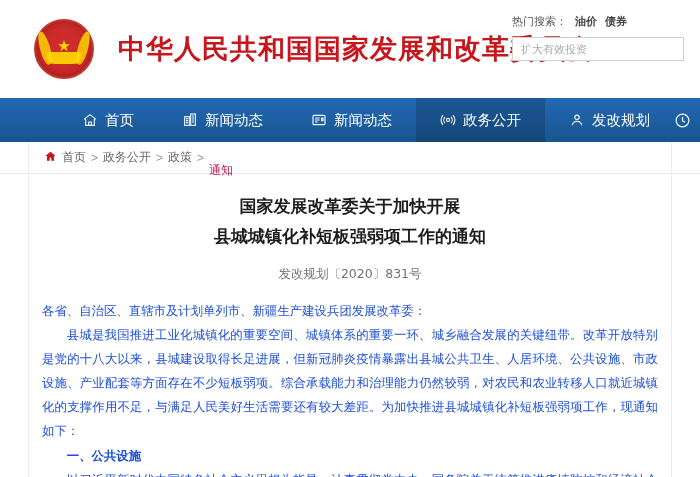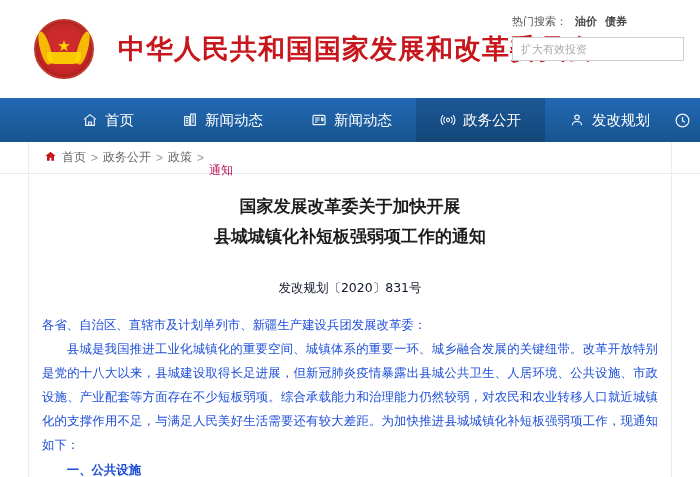--- a/index.html
+++ b/index.html
@@ -136,26 +136,26 @@
   .article {
     padding: 18px 42px 0 42px;
   }
   .doc-title {
     text-align: center;
     font-family: "DejaVu Sans", "Liberation Sans", sans-serif;
     font-size: 17px;
     font-weight: bold;
     color: #1c1c1c;
     line-height: 1.75;
-    margin-bottom: 28px;
+    margin-bottom: 14px;
   }
   .doc-number {
     text-align: center;
     font-size: 12.5px;
-    color: #0f172a;
+    color: #737373;
     margin-bottom: 16px;
     font-family: "DejaVu Sans", "Liberation Sans", sans-serif;
   }
   .para {
     font-family: "DejaVu Sans", "Liberation Sans", sans-serif;
     font-size: 12.4px;
     line-height: 1.95;
     color: #1d4ed8;
     text-align: justify;
   }

